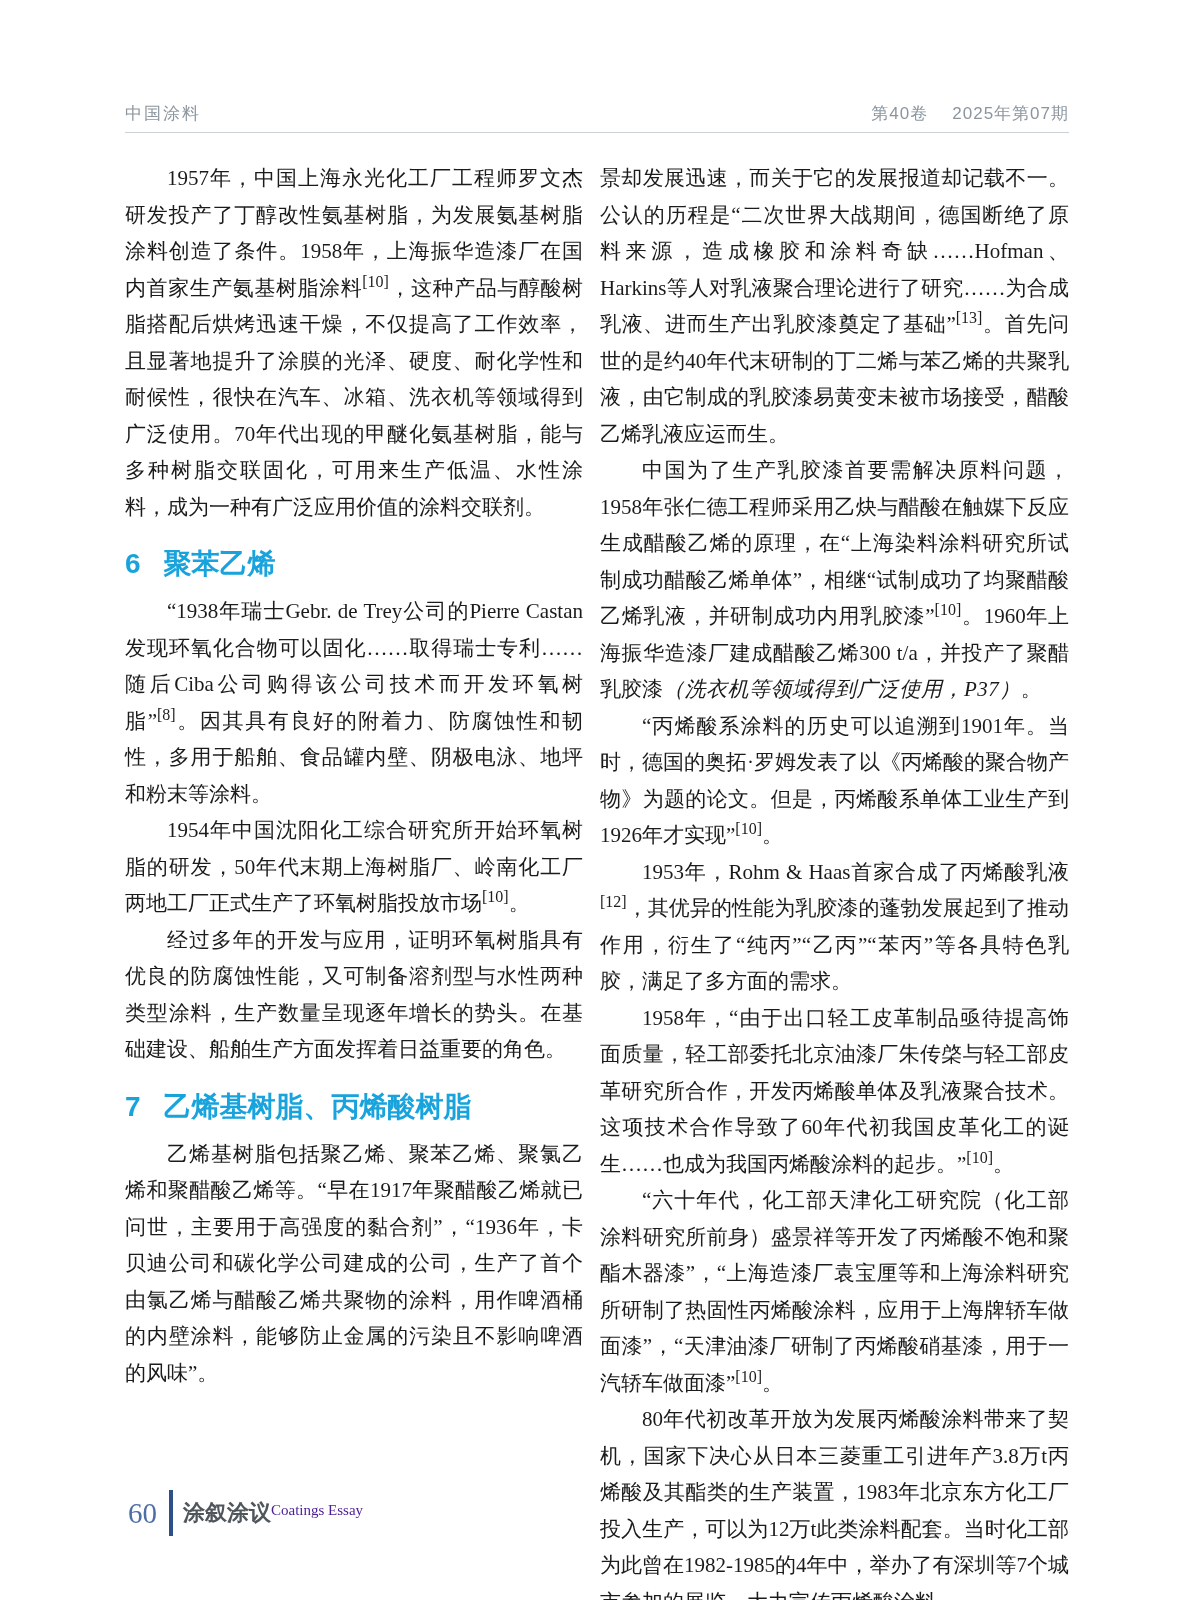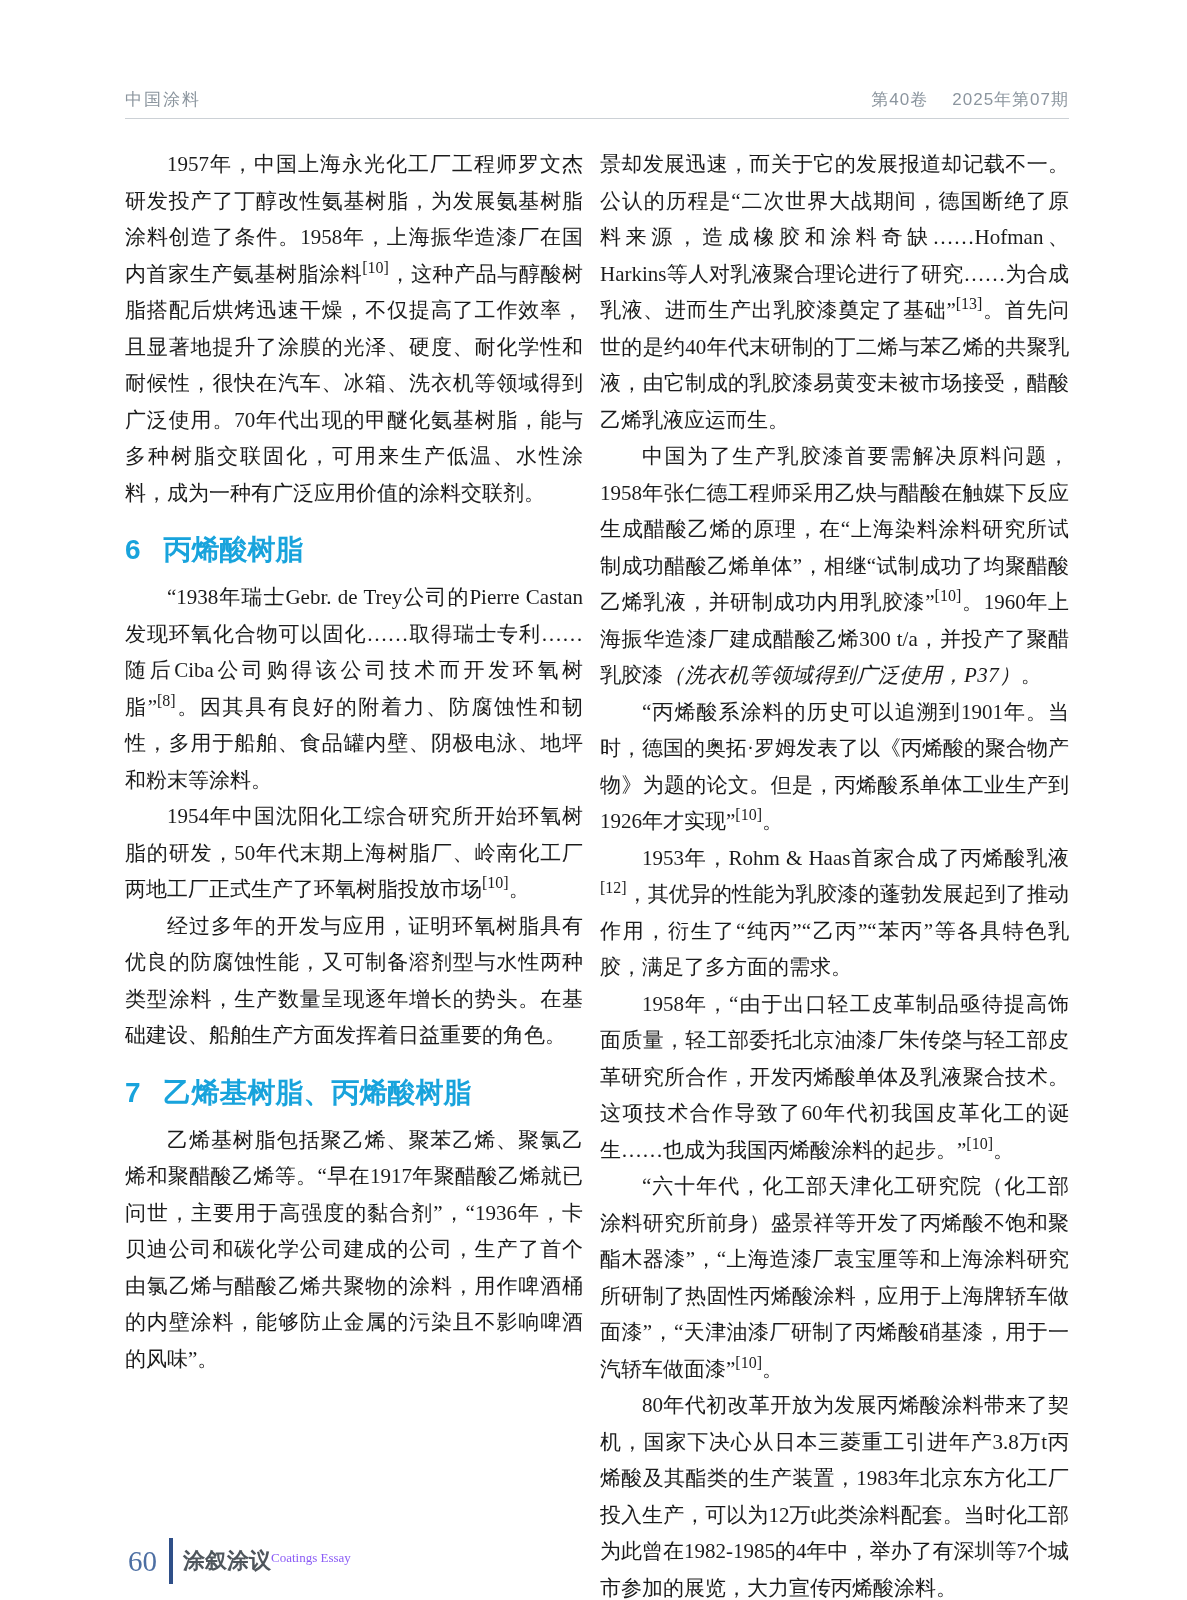--- a/index.html
+++ b/index.html
@@ -1,17 +1,17 @@
 <!DOCTYPE html>
 <html><head>
 <meta charset="utf-8">
 <style>
   html,body{margin:0;padding:0;background:#ffffff;}
   body{width:1187px;height:1600px;position:relative;font-family:"Liberation Serif","DejaVu Serif",serif;color:#1b1b1b;}
-  .page{box-sizing:border-box;width:1187px;height:1144px;padding:40px 118px 0 125px;position:relative;margin-top:48px;}
+  .page{box-sizing:border-box;width:1187px;height:1144px;padding:102px 118px 0 125px;position:relative;}
   
   .running-head{display:flex;justify-content:space-between;align-items:flex-end;
     font-family:"Liberation Sans","DejaVu Sans",sans-serif;color:#8b959e;font-size:17px;letter-spacing:2px;}
   .running-head .right{display:flex;gap:24px;letter-spacing:1px;}
   .head-rule{border:none;border-top:1px solid #ccd1d6;margin:7px 0 0 0;}
   
   .columns{display:flex;gap:17px;margin-top:27px;}
   .col{width:458px;}
   .col.right{width:469px;}
   .para{margin:0;font-size:21px;line-height:36.5px;text-align:justify;text-justify:inter-ideograph;}
@@ -20,40 +20,40 @@
   .kai{font-style:italic;letter-spacing:0.5px;}
   .section-heading{margin:23px 0 13px 0;font-family:"Liberation Sans","DejaVu Sans",sans-serif;
     font-weight:700;font-size:28px;line-height:32px;color:#18a3dc;}
   .section-heading .h-num{margin-right:23px;}
   
   .footer{position:absolute;left:128px;top:1490px;display:flex;align-items:center;}
   .page-number{font-size:29px;color:#4d6fa3;font-family:"Liberation Serif","DejaVu Serif",serif;margin-right:12px;}
   .footer-bar{width:4px;height:46px;background:#2f4f88;margin-right:10px;}
   .footer-titles{display:flex;flex-direction:row;justify-content:center;}
   .footer-cn{font-family:"Liberation Sans","DejaVu Sans",sans-serif;font-weight:700;font-size:22px;color:#4f565c;line-height:24px;}
-  .footer-en{font-family:"Liberation Serif","DejaVu Serif",serif;font-size:13px;color:#8b5cf6;line-height:18px;}
+  .footer-en{font-family:"Liberation Serif","DejaVu Serif",serif;font-size:15px;color:#4c1d95;line-height:18px;}
 </style>
 </head>
 <body>
 
 <div class="page">
 
   <div class="running-head">
     <span>中国涂料</span>
     <span class="right">
       <span>第40卷</span>
       <span>2025年第07期</span>
     </span>
   </div>
   <hr class="head-rule">
 
   <div class="columns">
     <div class="col left">
         <p class="para indent">1957年，中国上海永光化工厂工程师罗文杰研发投产了丁醇改性氨基树脂，为发展氨基树脂涂料创造了条件。1958年，上海振华造漆厂在国内首家生产氨基树脂涂料<sup>[10]</sup>，这种产品与醇酸树脂搭配后烘烤迅速干燥，不仅提高了工作效率，且显著地提升了涂膜的光泽、硬度、耐化学性和耐候性，很快在汽车、冰箱、洗衣机等领域得到广泛使用。70年代出现的甲醚化氨基树脂，能与多种树脂交联固化，可用来生产低温、水性涂料，成为一种有广泛应用价值的涂料交联剂。</p>
-        <div class="section-heading"><span class="h-num">6</span><span class="h-title">丙烯酸树脂</span></div>
+        <div class="section-heading"><span class="h-num">6</span><span class="h-title">聚苯乙烯</span></div>
         <p class="para indent">“1938年瑞士Gebr. de Trey公司的Pierre Castan发现环氧化合物可以固化……取得瑞士专利……随后Ciba公司购得该公司技术而开发环氧树脂”<sup>[8]</sup>。因其具有良好的附着力、防腐蚀性和韧性，多用于船舶、食品罐内壁、阴极电泳、地坪和粉末等涂料。</p>
         <p class="para indent">1954年中国沈阳化工综合研究所开始环氧树脂的研发，50年代末期上海树脂厂、岭南化工厂两地工厂正式生产了环氧树脂投放市场<sup>[10]</sup>。</p>
         <p class="para indent">经过多年的开发与应用，证明环氧树脂具有优良的防腐蚀性能，又可制备溶剂型与水性两种类型涂料，生产数量呈现逐年增长的势头。在基础建设、船舶生产方面发挥着日益重要的角色。</p>
         <div class="section-heading"><span class="h-num">7</span><span class="h-title">乙烯基树脂、丙烯酸树脂</span></div>
         <p class="para indent">乙烯基树脂包括聚乙烯、聚苯乙烯、聚氯乙烯和聚醋酸乙烯等。“早在1917年聚醋酸乙烯就已问世，主要用于高强度的黏合剂”，“1936年，卡贝迪公司和碳化学公司建成的公司，生产了首个由氯乙烯与醋酸乙烯共聚物的涂料，用作啤酒桶的内壁涂料，能够防止金属的污染且不影响啤酒的风味”。</p>
       </div>
     <div class="col right">
         <p class="para">景却发展迅速，而关于它的发展报道却记载不一。公认的历程是“二次世界大战期间，德国断绝了原料来源，造成橡胶和涂料奇缺……Hofman、Harkins等人对乳液聚合理论进行了研究……为合成乳液、进而生产出乳胶漆奠定了基础”<sup>[13]</sup>。首先问世的是约40年代末研制的丁二烯与苯乙烯的共聚乳液，由它制成的乳胶漆易黄变未被市场接受，醋酸乙烯乳液应运而生。</p>
         <p class="para indent">中国为了生产乳胶漆首要需解决原料问题，1958年张仁德工程师采用乙炔与醋酸在触媒下反应生成醋酸乙烯的原理，在“上海染料涂料研究所试制成功醋酸乙烯单体”，相继“试制成功了均聚醋酸乙烯乳液，并研制成功内用乳胶漆”<sup>[10]</sup>。1960年上海振华造漆厂建成醋酸乙烯300 t/a，并投产了聚醋乳胶漆<span class="kai">（洗衣机等领域得到广泛使用，P37）</span>。</p>
         <p class="para indent">“丙烯酸系涂料的历史可以追溯到1901年。当时，德国的奥拓·罗姆发表了以《丙烯酸的聚合物产物》为题的论文。但是，丙烯酸系单体工业生产到1926年才实现”<sup>[10]</sup>。</p>

